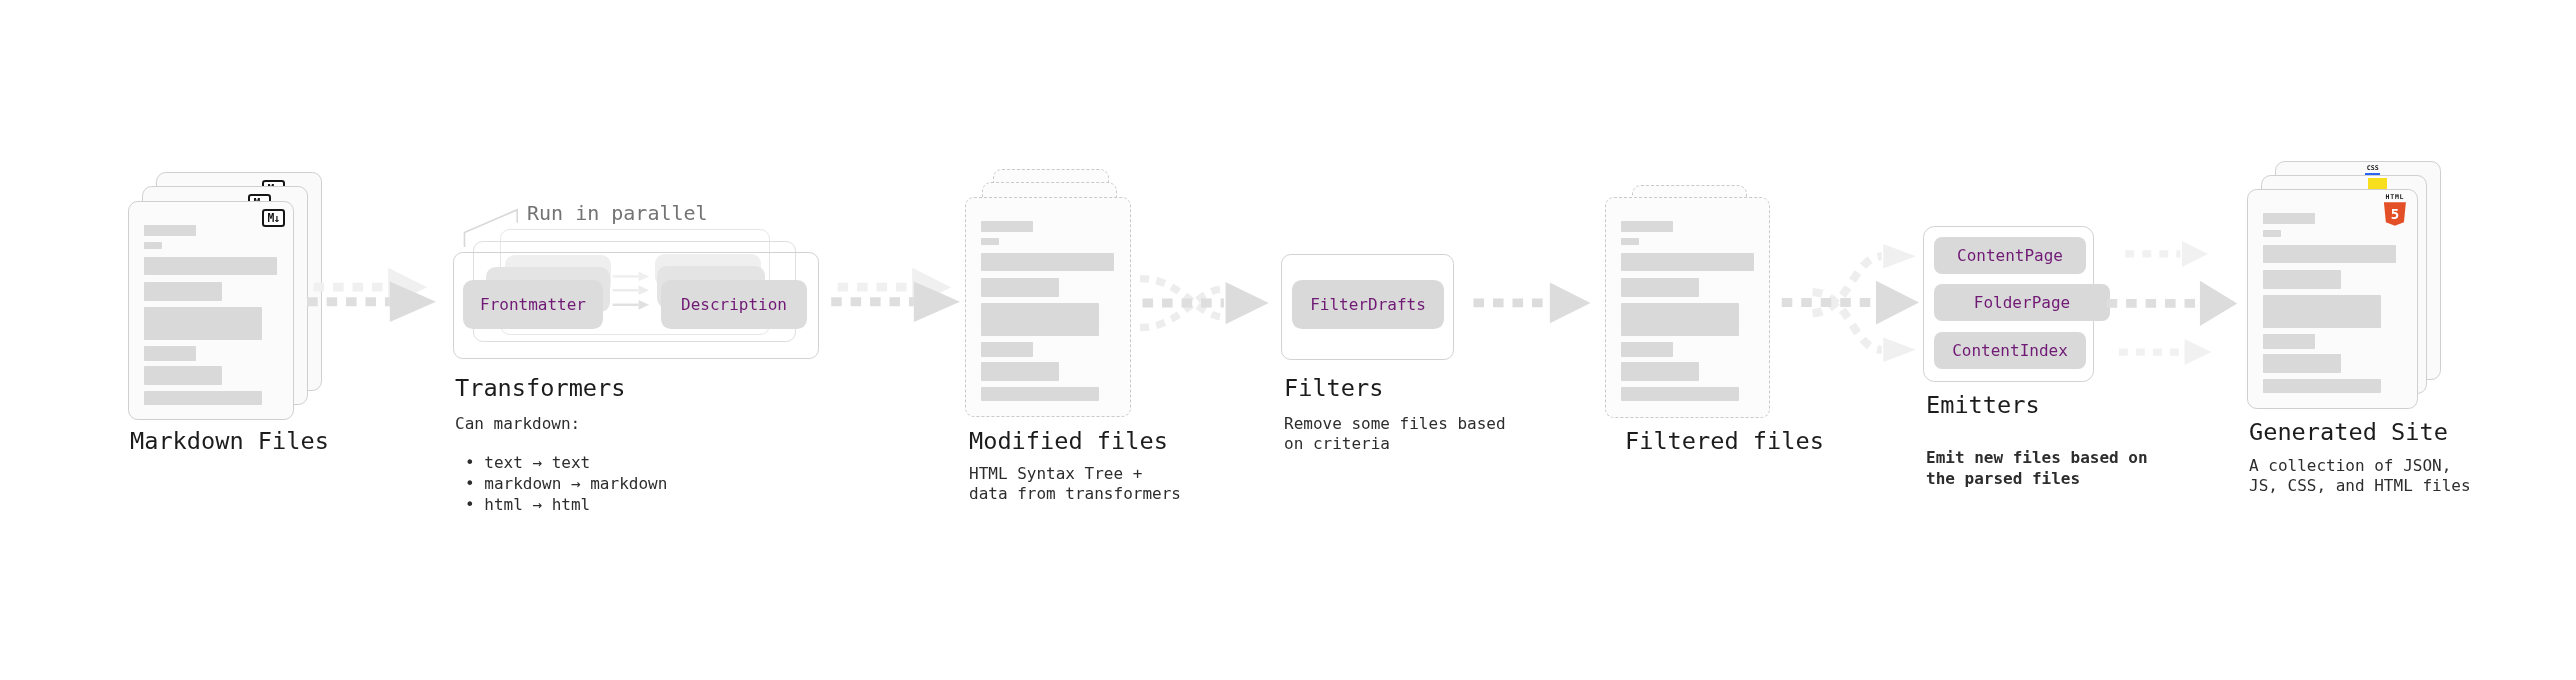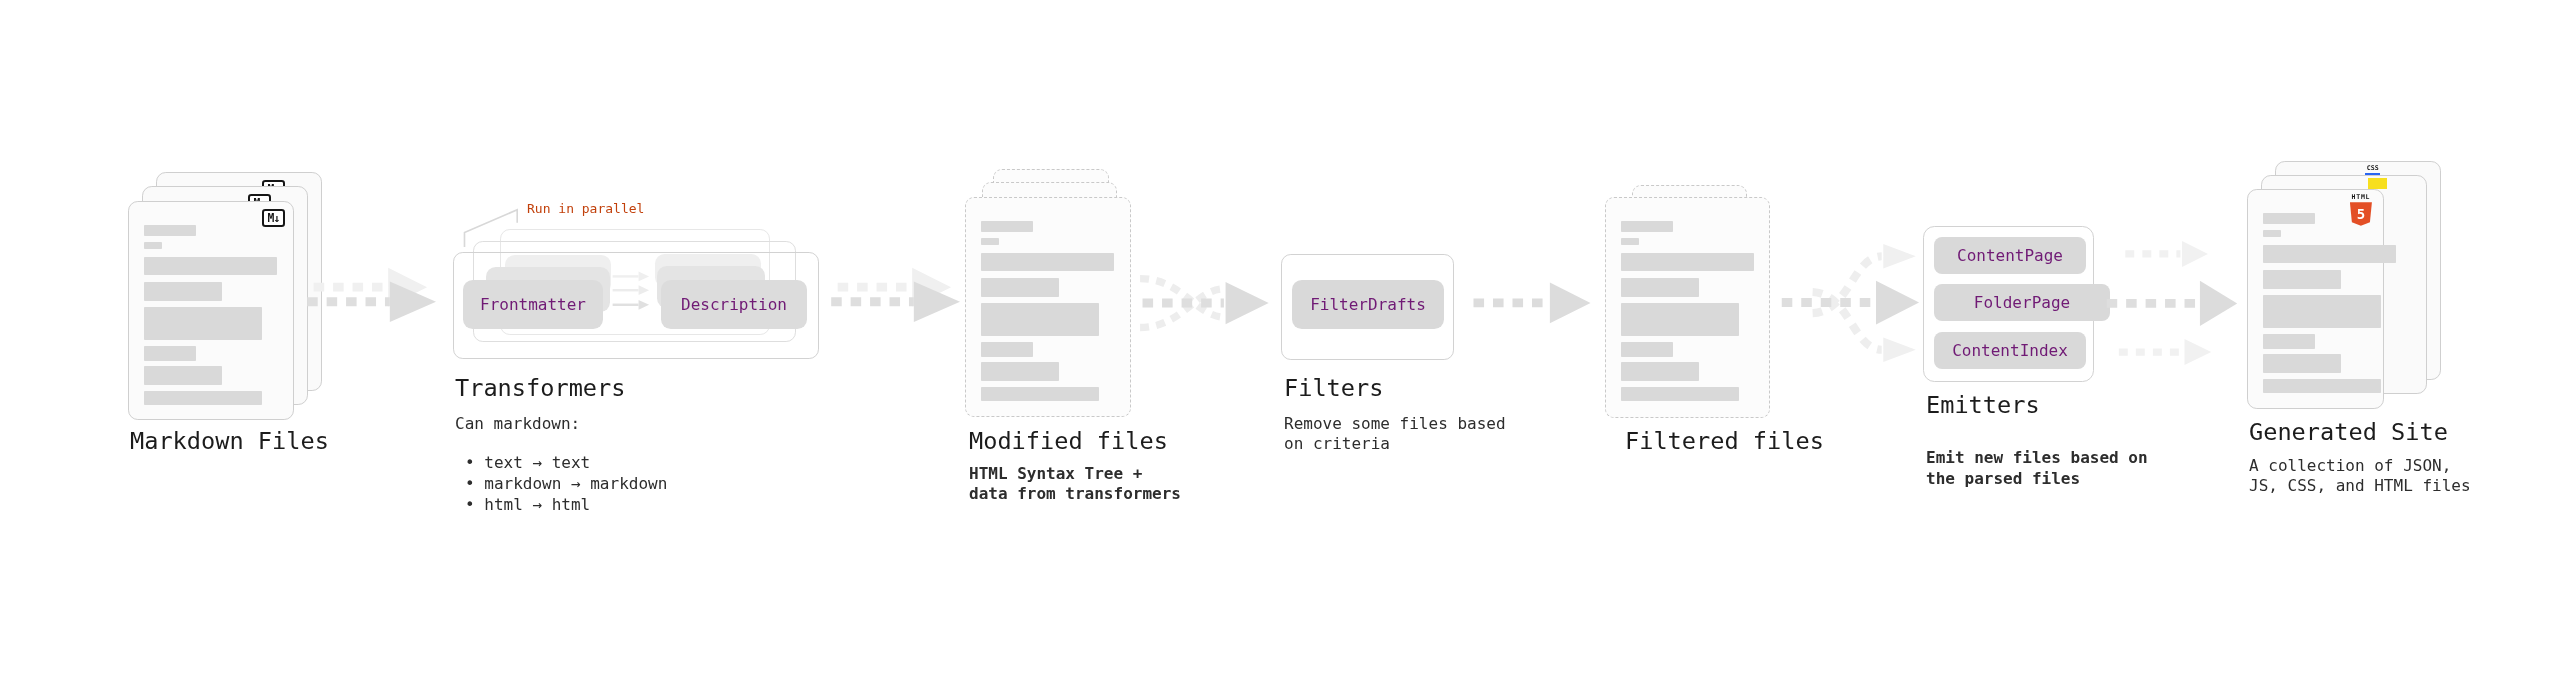--- a/index.html
+++ b/index.html
@@ -43,21 +43,21 @@
   .css-badge .css-txt{font-size:6.5px;font-weight:bold;color:#161616;line-height:6.5px;letter-spacing:0;}
   .css-badge .css-bar{width:14.6px;height:2.4px;background:#2965f1;margin-top:0.8px;}
   .js-badge{position:absolute;top:2.4px;right:39px;width:19.5px;height:10.6px;background:#f7df1e;}
   .html5-badge{position:absolute;top:4.1px;right:8.1px;width:28px;text-align:center;}
   .html5-badge .h5-txt{font-size:6.5px;font-weight:bold;color:#161616;letter-spacing:0.8px;line-height:7.3px;}
   .html5-badge .h5-shield{width:22px;height:23.6px;margin:0.8px auto 0;background:#e34f26;
         clip-path:polygon(0 0,100% 0,91% 85%,50% 100%,9% 85%);
         display:flex;align-items:center;justify-content:center;
         color:#ffffff;font-size:14px;font-weight:bold;}
   
-  .note-label{position:absolute;font-size:13px;color:#c2410c;white-space:nowrap;}
+  .note-label{position:absolute;font-size:20px;color:#737373;white-space:nowrap;}
   .bullet-list{position:absolute;font-size:16px;line-height:21px;color:#2d2d2d;white-space:nowrap;margin-top:16px;}
   .bullet-list div::before{content:"• ";}
 </style>
 </head>
 <body>
 
 <div id="canvas">
 
   <div>
     <div class="card" style="left:156px;top:172px;">
@@ -141,21 +141,21 @@
         <div class="bar b2"></div>
         <div class="bar b3"></div>
         <div class="bar b4"></div>
         <div class="bar b5"></div>
         <div class="bar b6"></div>
         <div class="bar b7"></div>
         <div class="bar b8"></div>
       </div>
     </div>
     <div class="stage-label" style="left:969px;top:427px;">Modified files</div>
-    <div class="stage-sub" style="left:969px;top:464px;font-weight:bold;">
+    <div class="stage-sub" style="left:969px;top:464px;">
       <div>HTML Syntax Tree +</div>
       <div>data from transformers</div>
     </div>
   </div>
 
   <svg class="flow-arrow" style="left:1136px;top:268px;" width="140" height="75" viewBox="0 0 172 92">
     <path d="M 5,13 C 60,13 75,65 115,60" fill="none" stroke="#ededed" stroke-width="9" stroke-dasharray="11 9"></path>
     <path d="M 5,73 C 60,73 75,20 115,26" fill="none" stroke="#ededed" stroke-width="9" stroke-dasharray="11 9"></path>
     <line x1="8" y1="43" x2="108" y2="43" stroke="#dedede" stroke-width="11" stroke-dasharray="13 11"></line>
     <polygon points="110,17 110,69 163,43" fill="#dcdcdc"></polygon>
@@ -226,21 +226,21 @@
   <div>
     <div class="card" style="left:2275px;top:161px;">
       <div class="css-badge">
         <div class="css-txt">CSS</div>
         <div class="css-bar"></div>
       </div>
     </div>
     <div class="card" style="left:2261px;top:175px;">
       <div class="js-badge"></div>
     </div>
-    <div class="card front" style="left:2247px;top:189px;width:137px;height:220px;">
+    <div class="card front" style="left:2247px;top:189px;width:171px;height:220px;">
       <div class="html5-badge">
         <div class="h5-txt">HTML</div>
         <div class="h5-shield">5</div>
       </div>
       <div class="bars">
         <div class="bar b1"></div>
         <div class="bar b2"></div>
         <div class="bar b3"></div>
         <div class="bar b4"></div>
         <div class="bar b5"></div>

